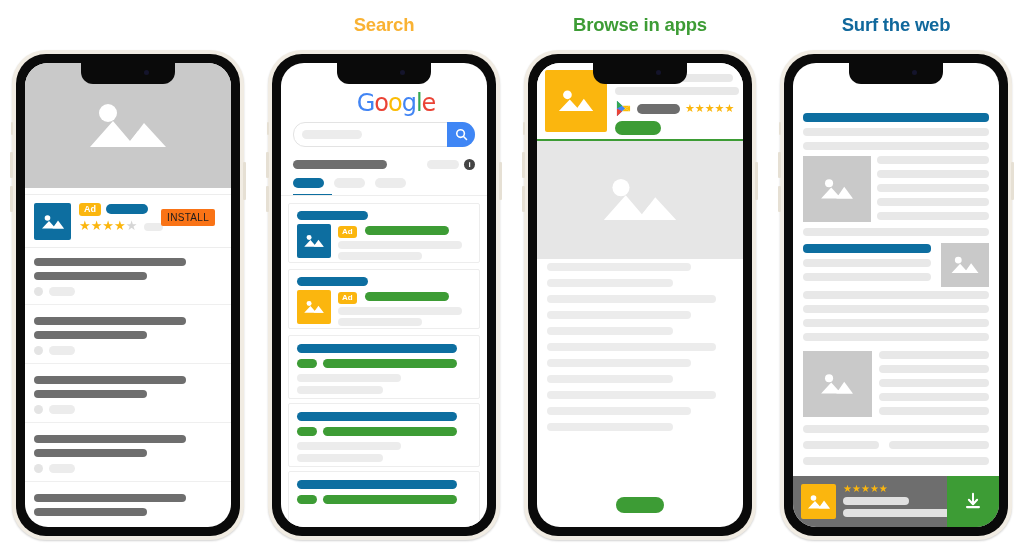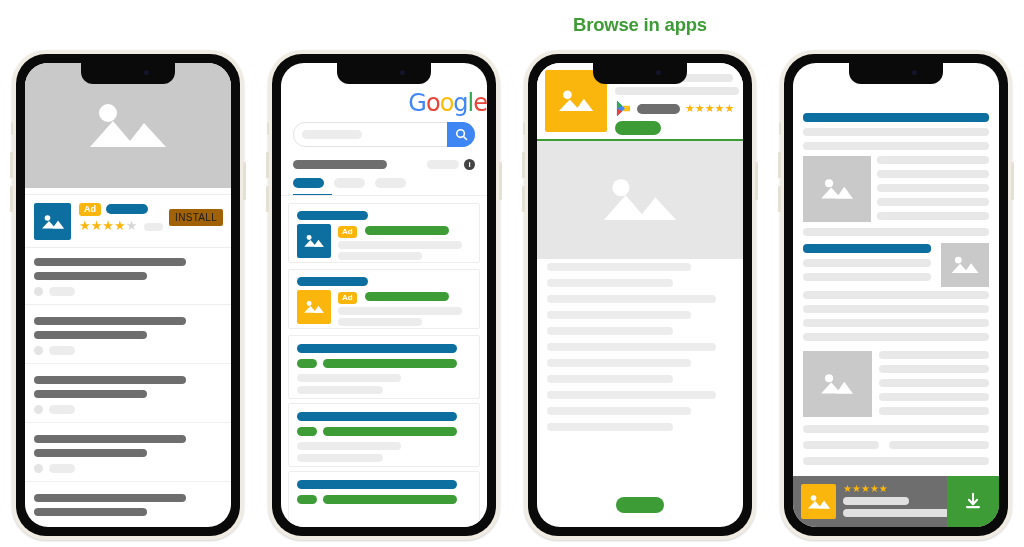--- a/index.html
+++ b/index.html
@@ -68,31 +68,31 @@
   .p1-hero{position:absolute;left:0;top:0;width:100%;height:125px;background:#c9c9c9;}
   .p1-adrow{position:absolute;left:0;top:131px;width:100%;height:52px;background:#fff;
             border-top:1px solid #ededed;border-bottom:1px solid #ededed;}
   .p1-appicon{position:absolute;left:9px;top:8px;width:37px;height:37px;background:#0d6ea0;border-radius:2px;}
   .p1-adbadge{position:absolute;left:54px;top:8px;background:#fbb60e;color:#fff;
               font-size:9px;font-weight:bold;padding:1px 5px;border-radius:3px;line-height:11px;}
   .p1-titlebar{position:absolute;left:81px;top:9px;width:42px;height:10px;background:#0d6ea0;border-radius:5px;}
   .p1-stars{position:absolute;left:54px;top:24px;font-size:13px;letter-spacing:0px;line-height:13px;color:#fbb60e;}
   .p1-starsgrey{color:#d6d6d6;}
   .p1-revpill{position:absolute;left:119px;top:28px;width:19px;height:8px;background:#ececec;border-radius:4px;}
-  .p1-install{position:absolute;right:8px;top:14px;background:#a16207;color:#1d1d1d;
+  .p1-install{position:absolute;right:16px;top:14px;background:#f97316;color:#1d1d1d;
               font-size:10px;font-weight:normal;letter-spacing:0.3px;padding:3px 6px;border-radius:2px;}
   .p1-list{position:absolute;left:0;top:183px;width:100%;}
   .p1-item{position:relative;height:58px;border-bottom:1px solid #efefef;}
   .p1-l1{position:absolute;left:9px;top:12px;height:8px;background:#6e6e6e;border-radius:4px;}
   .p1-l2{position:absolute;left:9px;top:26px;height:8px;background:#6e6e6e;border-radius:4px;}
   .p1-dot{position:absolute;left:9px;top:41px;width:9px;height:9px;border-radius:50%;background:#e4e4e4;}
   .p1-pill{position:absolute;left:24px;top:41px;width:26px;height:9px;border-radius:5px;background:#ececec;}
 
   
-  .g-logo{position:absolute;left:0;top:27px;width:100%;text-align:right;
+  .g-logo{position:absolute;left:12px;top:27px;width:100%;text-align:center;
           font-family:"DejaVu Sans", sans-serif;font-size:24px;font-weight:normal;line-height:26px;}
   .g-logo span{letter-spacing:-1px;}
   .searchbar{position:absolute;left:12px;top:59px;right:12px;height:23px;border:1px solid #e3e3e3;
              border-radius:12px;background:#fff;}
   .searchbar .txt{position:absolute;left:8px;top:7px;width:60px;height:9px;border-radius:5px;background:#ececec;}
   .searchbar .gobtn{position:absolute;right:-1px;top:-1px;width:28px;height:25px;background:#3f86f5;
              border-radius:0 13px 13px 0;display:flex;align-items:center;justify-content:center;}
   .row-meta{position:absolute;left:12px;top:97px;right:12px;height:10px;}
   .row-meta .m1{position:absolute;left:0;top:0;width:94px;height:9px;border-radius:5px;background:#6e6e6e;}
   .row-meta .m2{position:absolute;right:16px;top:0;width:32px;height:9px;border-radius:5px;background:#ececec;}
@@ -216,20 +216,21 @@
               <div class="p1-l2" style="width:113px"></div>
             </div>
           </div>
 
         </div>
       </div>
     </div>
   </div>
 
   <div class="col col-2">
+    <div class="col-title" style="color:#f9b233">Search</div>
 
     <div class="phone">
       <div class="btn-side btn-mute"></div>
       <div class="btn-side btn-vup"></div>
       <div class="btn-side btn-vdn"></div>
       <div class="btn-side btn-pwr"></div>
       <div class="phone-inner">
         <div class="screen">
           <div class="notch">
 
@@ -385,20 +386,21 @@
           </div>
 
           <div class="p3-btn"></div>
 
         </div>
       </div>
     </div>
   </div>
 
   <div class="col col-4">
+    <div class="col-title" style="color:#10689c">Surf the web</div>
 
     <div class="phone">
       <div class="btn-side btn-mute"></div>
       <div class="btn-side btn-vup"></div>
       <div class="btn-side btn-vdn"></div>
       <div class="btn-side btn-pwr"></div>
       <div class="phone-inner">
         <div class="screen">
           <div class="notch">
 

